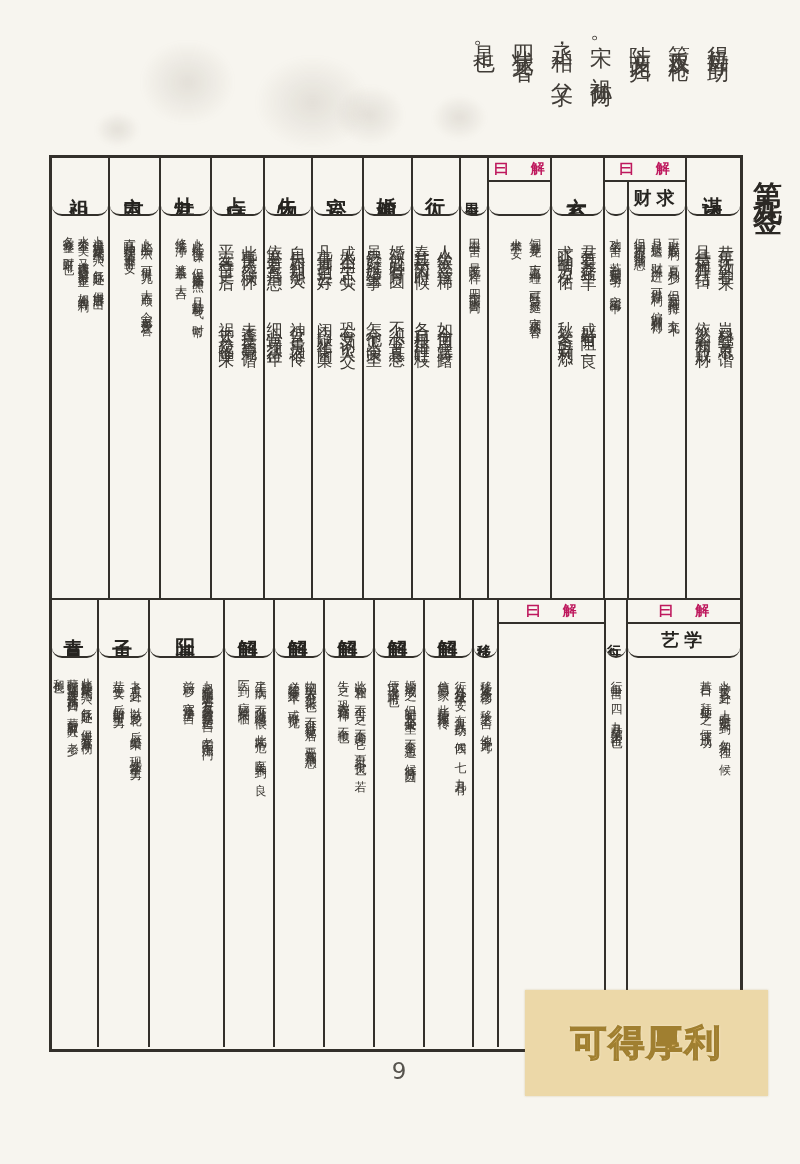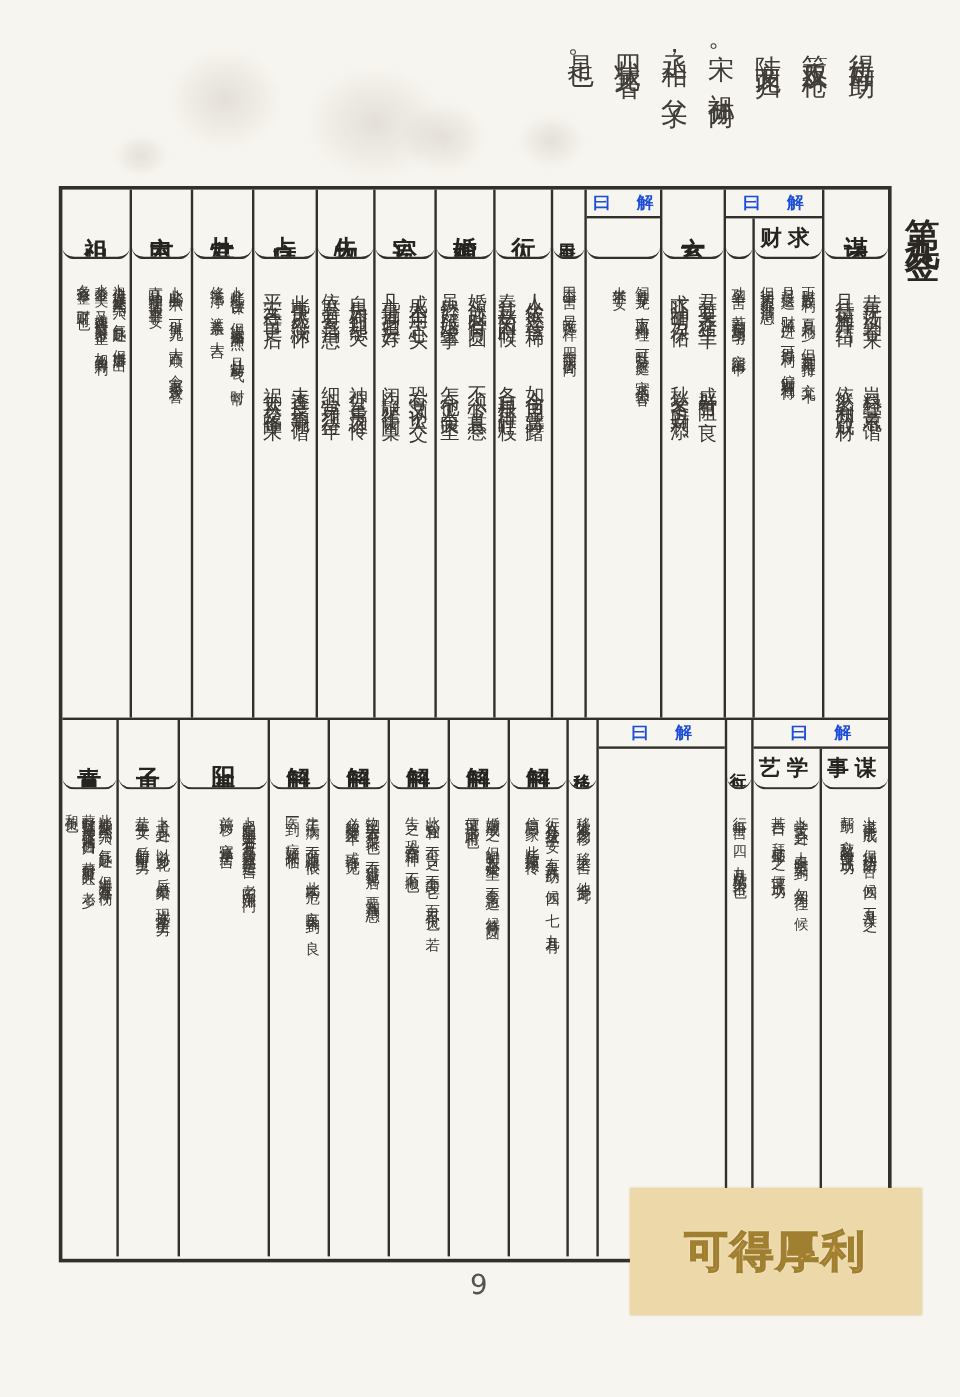--- a/index.html
+++ b/index.html
@@ -30,21 +30,21 @@
   .band-bottom{height:447px;}
   .col{display:flex;flex-direction:column;min-width:0;box-sizing:border-box;}
   .col + .col{border-left:2px solid #33302b;}
   .hdr{height:56px;flex:none;border-bottom:2px solid #33302b;
     display:flex;align-items:center;justify-content:center;overflow:hidden;border-radius:10px;}
   .vlabel{writing-mode:vertical-rl;font-size:20px;font-weight:bold;letter-spacing:5px;color:#262420;}
   .vlabel.sm{font-size:14px;letter-spacing:2px;}
   .hlabel{font-size:18px;font-weight:bold;letter-spacing:5px;color:#262420;white-space:nowrap;}
   .jstrip{height:22px;flex:none;border-bottom:2px solid #33302b;
     display:flex;align-items:center;justify-content:center;overflow:hidden;}
-  .jstrip span{font-size:14px;font-weight:bold;letter-spacing:1.6em;margin-right:-1.6em;color:#1d4ed8;}
+  .jstrip span{font-size:14px;font-weight:bold;letter-spacing:1.6em;margin-right:-1.6em;color:#be185d;}
   .gbody{flex:1;display:flex;min-width:0;min-height:0;}
   .gsub{display:flex;flex-direction:column;min-width:0;box-sizing:border-box;}
   .gsub + .gsub{border-left:2px solid #33302b;}
   .gsub .hdr{height:32px;}
   .cell{
     flex:1;min-height:0;writing-mode:vertical-rl;white-space:pre-line;
     overflow:hidden;box-sizing:border-box;color:#3a3732;
   }
   .poem{font-size:16px;line-height:23px;letter-spacing:5px;padding:16px 2px 0 0;}
   .sm{font-size:12px;line-height:17px;letter-spacing:2.5px;padding:13px 4px 0 0;}
@@ -310,27 +310,20 @@
           <span>曰解</span>
         </div>
       <div class="gbody">
         <div class="gsub" style="flex:53">
           <div class="hdr">
               <span class="hlabel">艺学</span>
             </div>
           <div class="cell sm w">卜学技艺之卦　上春时运未到　勿学为佳　候
 其吉日　拜良师学之　便可成功</div>
         </div>
-        <div class="gsub" style="flex:54">
-          <div class="hdr">
-              <span class="hlabel">事谋</span>
-            </div>
-          <div class="cell sm w">卜谋事能成　但须切防口舌　候四　五月谋之
-帮助　交秋冬时便可成功</div>
-        </div>
       </div>
     </div>
 
   </div>
 </div>
 
 <div class="watermark">
   <span>可得厚利</span>
 </div>
 

